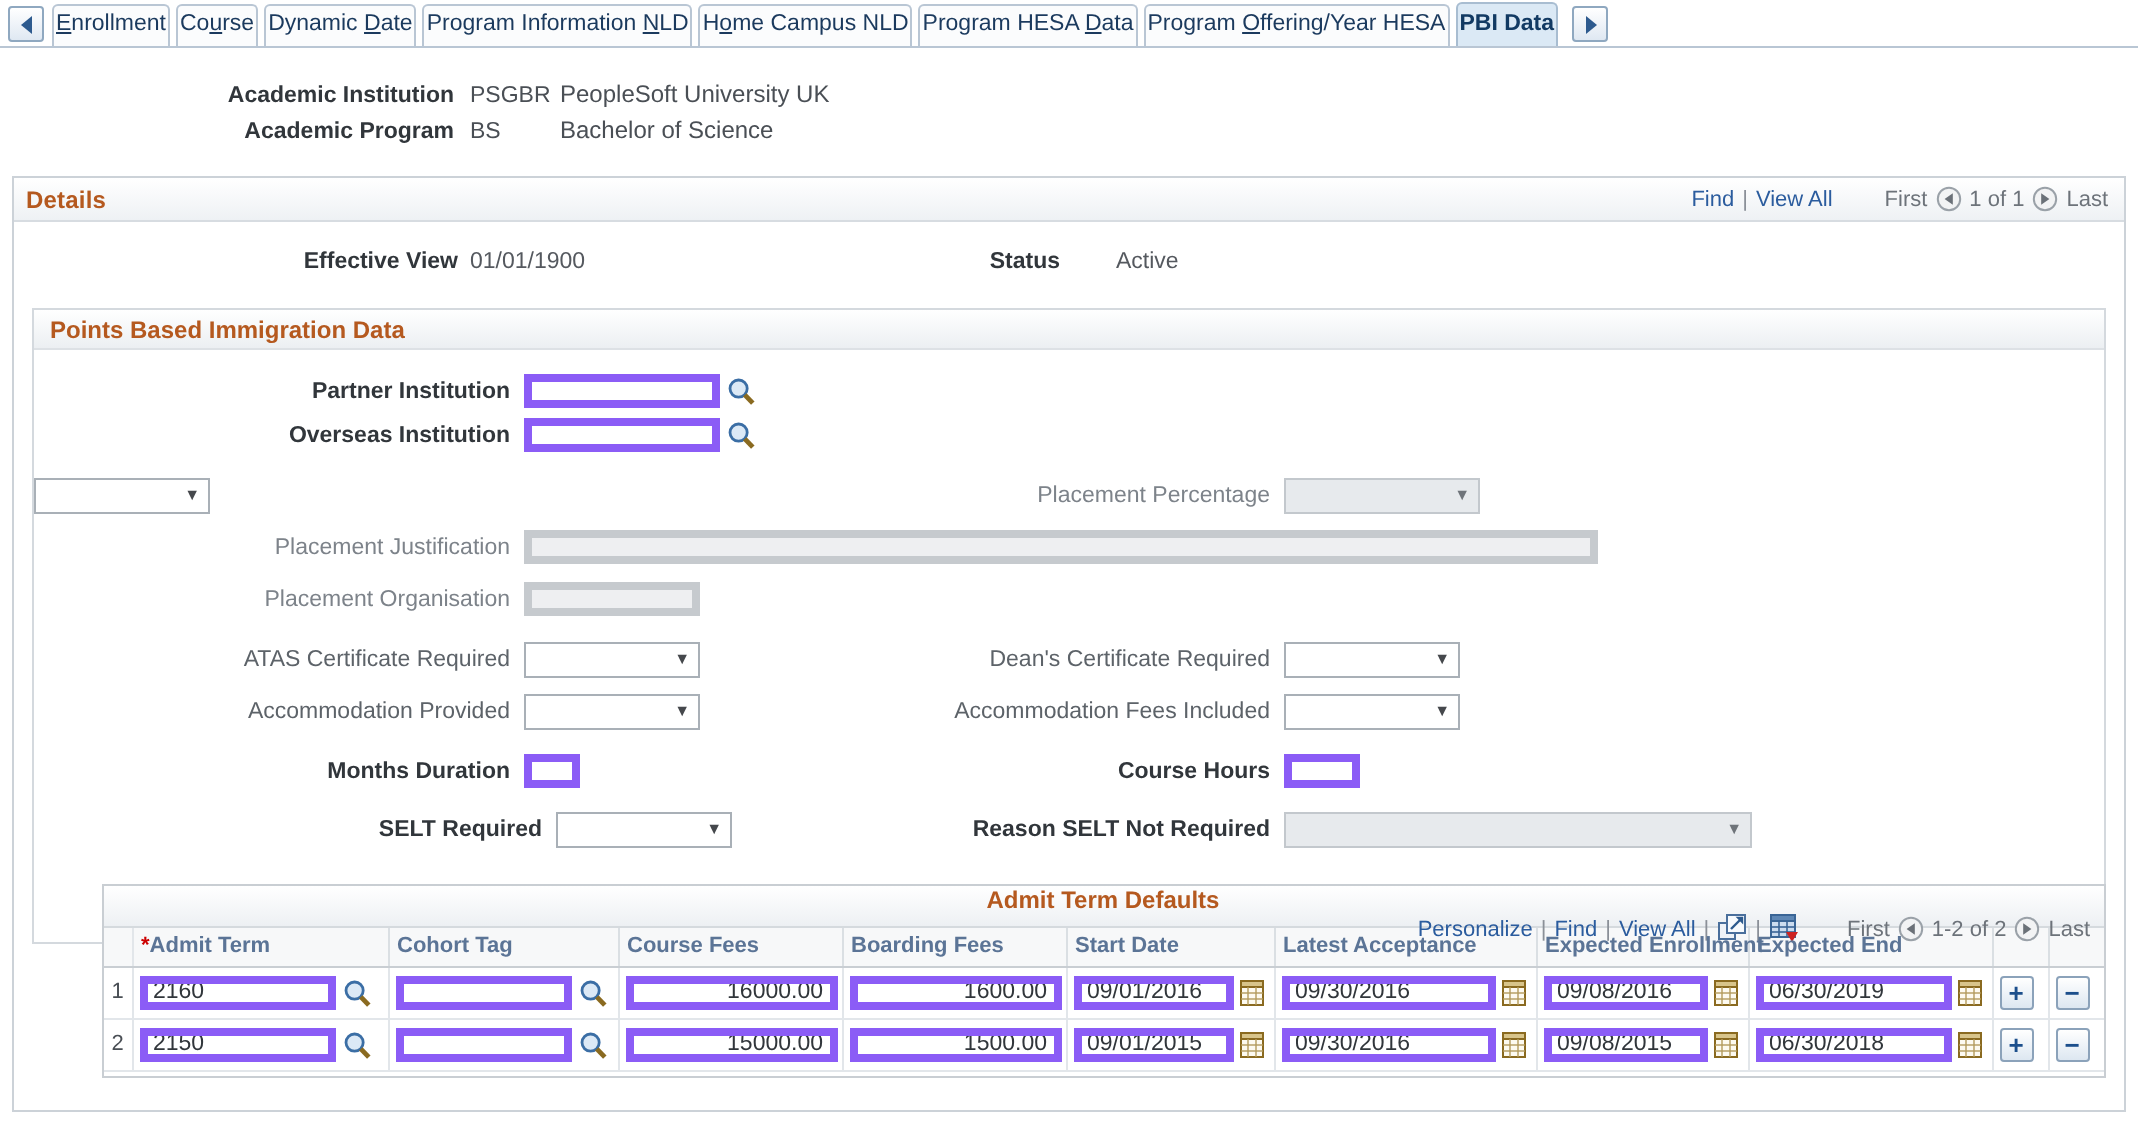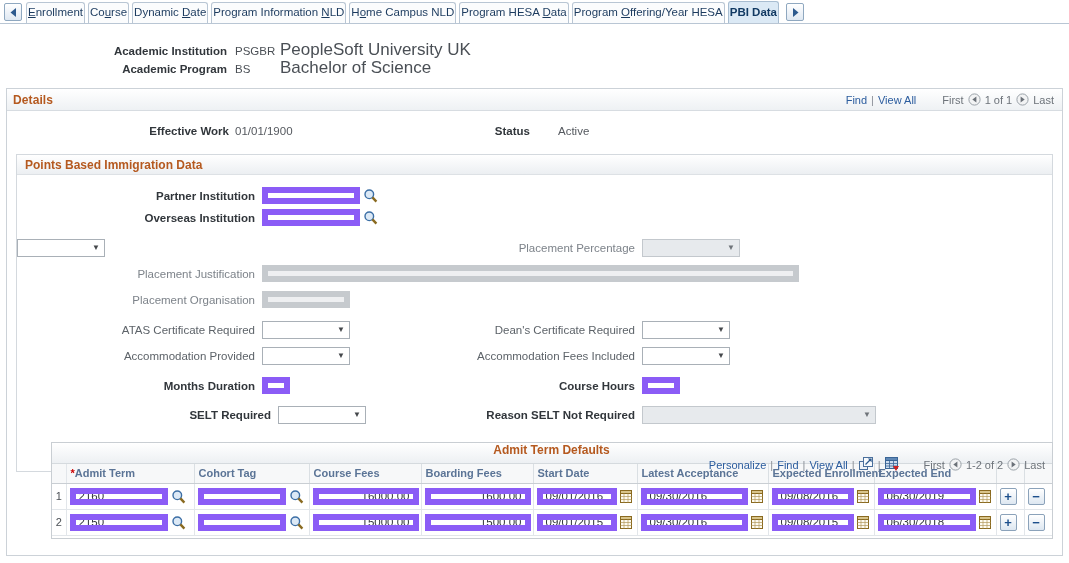--- a/index.html
+++ b/index.html
@@ -58,21 +58,21 @@
     position: absolute; left: 0; top: 40px;
     width: 1069px;
   }
   .keyrow { display: flex; align-items: baseline; height: 18px; }
   .keylbl {
     width: 235px; text-align: right;
     font-weight: bold; font-size: 11.5px; color: #31363b;
     padding-right: 8px;
   }
   .keyval1 { width: 45px; color: #4a4f55; font-size: 11.5px; }
-  .keyval2 { color: #4a4f55; font-size: 17px; }
+  .keyval2 { color: #4a4f55; font-size: 12px; }
 
   
   .panel {
     position: absolute; left: 6px; top: 88px;
     width: 1057px; height: 468px;
     border: 1px solid #ccd2d8;
     background: #ffffff;
   }
   .panel-hdr {
     height: 22px;
@@ -124,21 +124,21 @@
   
   .fld { position: absolute; display: flex; align-items: center; }
   .lbl {
     font-weight: bold; font-size: 11.5px; color: #31363b;
     text-align: right; padding-right: 7px; white-space: nowrap;
   }
   .lbl.dim { font-weight: normal; color: #7d838a; }
   .lbl.mid { font-weight: normal; color: #5d6369; }
 
   input.tb {
-    height: 17px; border: 6px solid #8b5cf6; background: #ffffff;
+    height: 17px; border: 4px solid #8b5cf6; background: #ffffff;
     font-family: "Liberation Sans", sans-serif; font-size: 11.5px;
     color: #31363b; padding: 0 3px; outline: none;
   }
   input.tb.dis { background: #eeeff1; border-color: #c6cace; color: #8b9096; }
   input.tb.num { text-align: right; }
 
   .ddl {
     height: 18px; border: 1px solid #a9b0b7; background: #ffffff;
     display: flex; align-items: center; justify-content: flex-end;
     padding-right: 4px;
@@ -280,21 +280,21 @@
         <svg width="13" height="13" viewBox="0 0 13 13">
             <circle cx="6.5" cy="6.5" r="5.6" fill="#f2f3f4" stroke="#9aa1a8"></circle>
             <polygon points="4.6,3.6 4.6,9.4 8.7,6.5" fill="#6b7178"></polygon>
           </svg>
       </span>
       <span class="navtxt">Last</span>
     </span>
   </div>
 
   <div class="effrow">
-    <span class="eff-lbl" style="left:0;width:222px">Effective Work</span>
+    <span class="eff-lbl" style="left:0;width:222px">Effective View</span>
     <span class="eff-val" style="left:228px">01/01/1900</span>
     <span class="eff-lbl" style="left:400px;width:123px">Status</span>
     <span class="eff-val" style="left:551px">Active</span>
   </div>
 
   <div class="groupbox">
     <div class="group-hdr">
       <span class="group-title">Points Based Immigration Data</span>
     </div>
 

